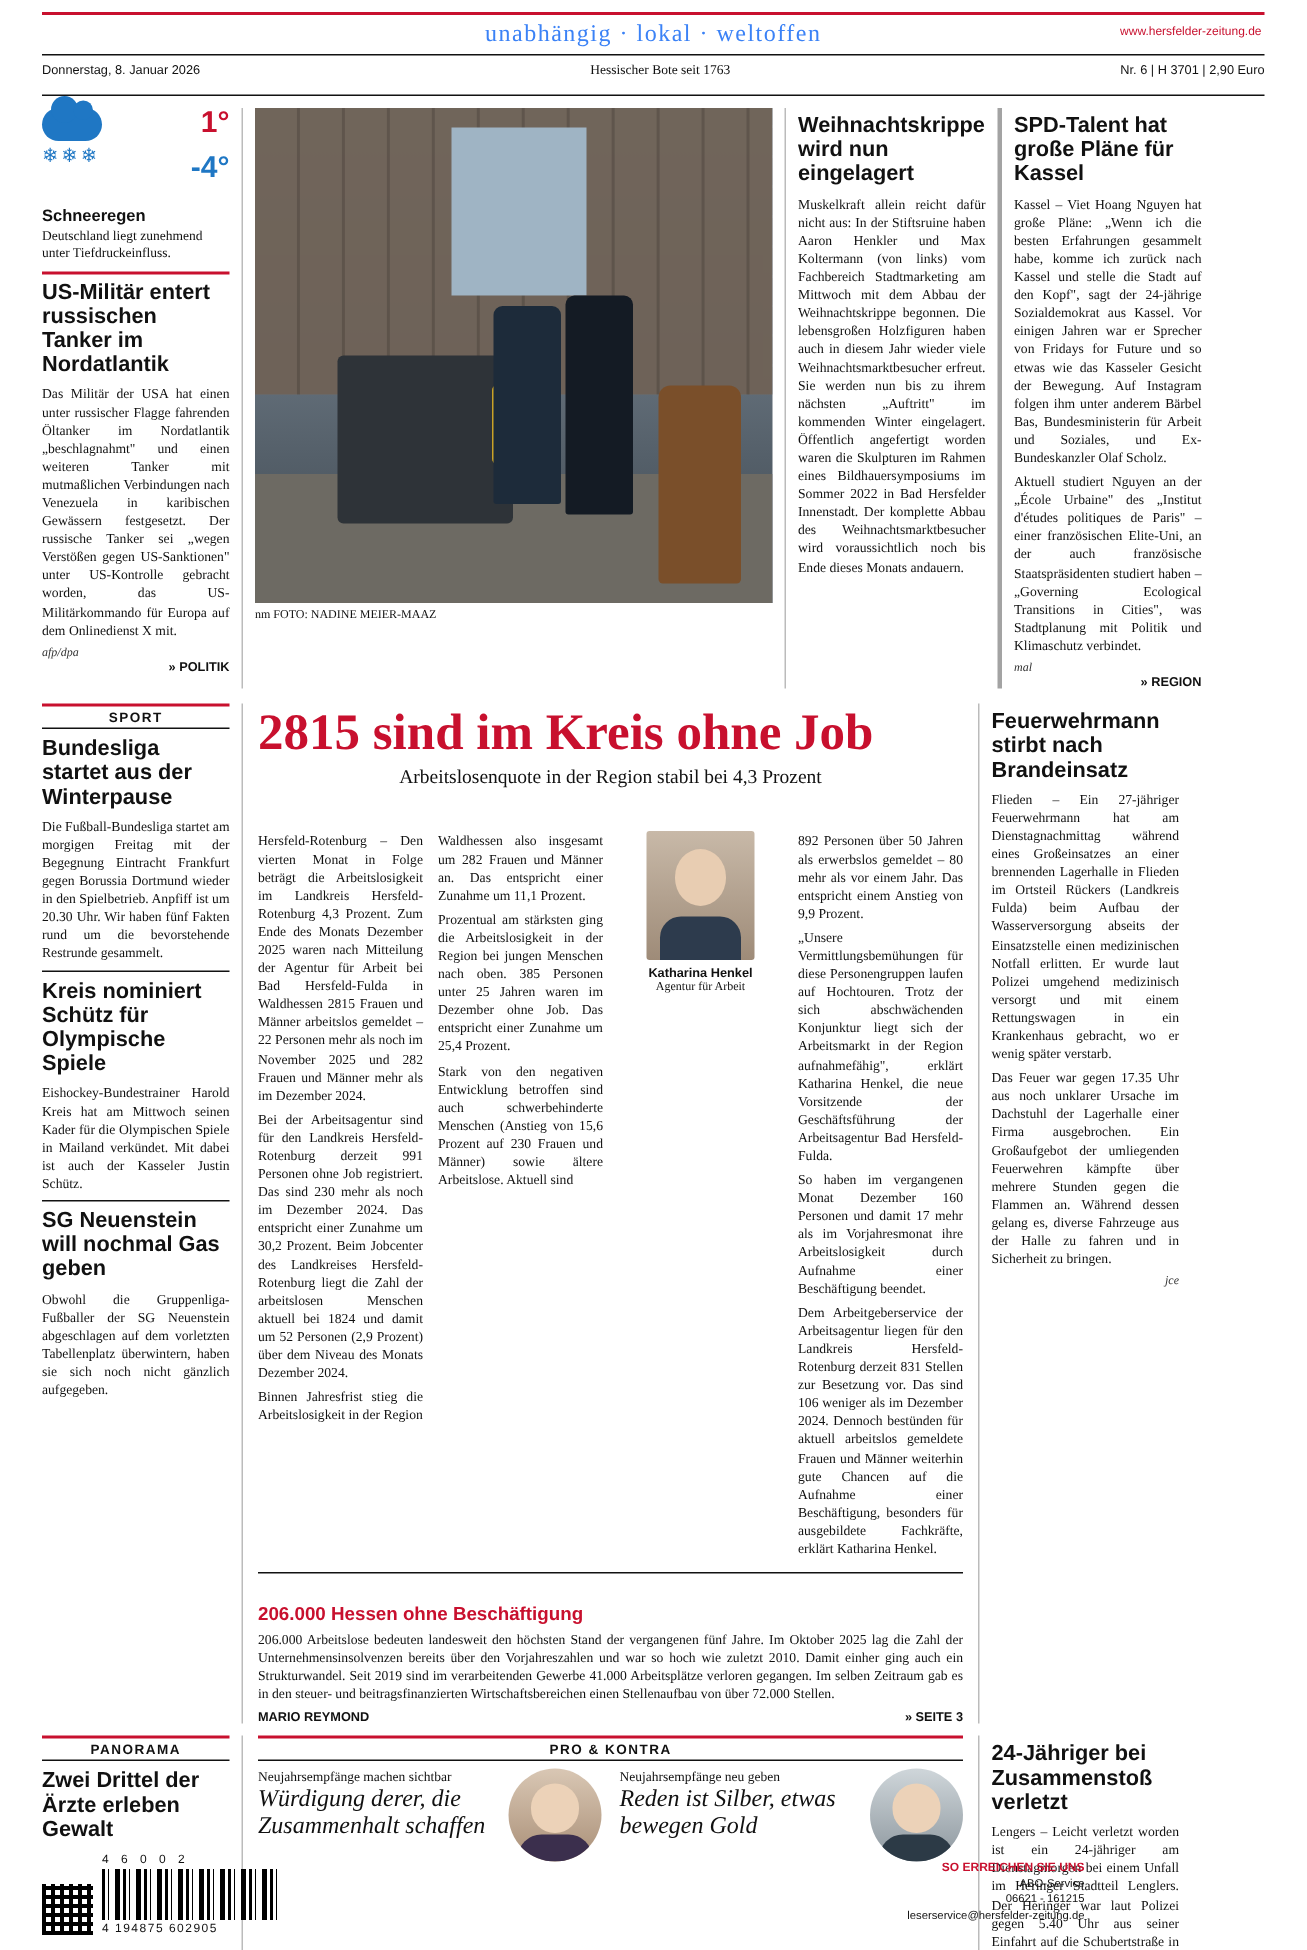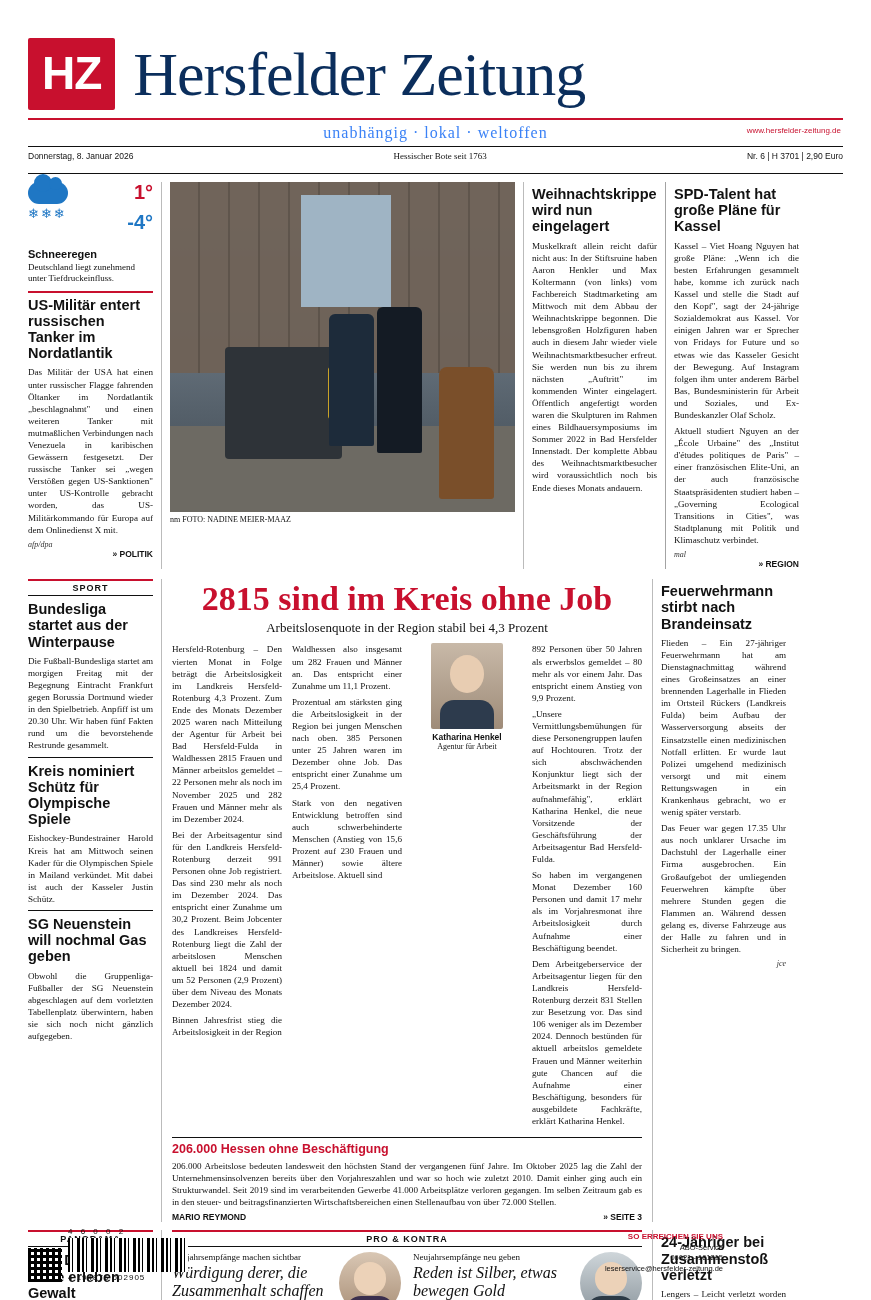--- a/index.html
+++ b/index.html
@@ -74,21 +74,21 @@
   }
   .info-line .center{font-family:"Liberation Serif",serif;font-size:9px;}
   
   .top{
     margin:8px 28px 0 28px;
     display:flex;
     gap:0;
   }
   .col-left{width:125px;padding-right:8px;border-right:1px solid #bbb;}
   .col-photo{width:345px;padding:0 8px;}
-  .col-mid{width:125px;padding:0 8px;border-left:1px solid #bbb;border-right:1px solid #a3a3a3;}
+  .col-mid{width:125px;padding:0 8px;border-left:1px solid #bbb;border-right:3px solid #a3a3a3;}
   .col-right{width:125px;padding-left:8px;}
   .weather{
     display:flex;align-items:flex-start;gap:6px;height:62px;
   }
   .weather .icons{width:52px;}
   .cloud{
     width:40px;height:22px;background:#1f77c4;border-radius:11px;position:relative;
   }
   .cloud:before{content:"";position:absolute;width:18px;height:18px;background:#1f77c4;border-radius:50%;top:-8px;left:6px;}
   .cloud:after{content:"";position:absolute;width:13px;height:13px;background:#1f77c4;border-radius:50%;top:-5px;left:21px;}
@@ -140,38 +140,38 @@
   .sport-col{width:125px;padding-right:8px;border-right:1px solid #bbb;}
   .main-col{width:470px;padding:0 10px;}
   .right-col{width:125px;padding-left:8px;border-left:1px solid #bbb;}
   .section-label{
     font-family:"Liberation Sans",sans-serif;font-weight:bold;font-size:9px;
     letter-spacing:1px;text-align:center;border-top:2px solid #c8102e;border-bottom:1px solid #111;
     padding:2px 0;margin-bottom:5px;
   }
   h1.mainhead{
     font-family:"Liberation Serif",serif;font-weight:bold;
-    font-size:34px;line-height:1.04;text-align:center;color:#c8102e;margin:2px 0 4px 0;
+    font-size:34px;line-height:1.04;text-align:left;color:#c8102e;margin:2px 0 4px 0;
   }
   .subhead{
     font-size:13px;text-align:center;margin-bottom:7px;
   }
   .cols3{display:flex;gap:10px;}
-  .cols3 > div{flex:1;}
+  .cols3 > div{flex:1;margin-top:21px;}
   .portrait{
     width:72px;height:86px;margin:0 auto 3px auto;
     background:linear-gradient(#c8b9a8,#9e8b78);
     border-radius:2px;position:relative;overflow:hidden;
   }
   .portrait:before{content:"";position:absolute;left:26%;top:14%;width:48%;height:44%;background:#e8cdb2;border-radius:50%;}
   .portrait:after{content:"";position:absolute;left:12%;bottom:0;width:76%;height:34%;background:#2d3b4d;border-radius:14px 14px 0 0;}
   .pcap{font-family:"Liberation Sans",sans-serif;font-size:8.5px;text-align:center;font-weight:bold;}
   .pcap2{font-size:8px;text-align:center;margin-bottom:4px;}
   .box-hessen{
-    border-top:1px solid #111;margin-top:6px;padding-top:4px;
+    border-top:1px solid #111;margin-top:6px;padding-top:20px;
   }
   .box-title{font-family:"Liberation Sans",sans-serif;font-weight:bold;font-size:12.5px;color:#c8102e;margin-bottom:4px;}
   .byline{font-family:"Liberation Sans",sans-serif;font-weight:bold;font-size:8.5px;}
   
   .bottom{
     margin:8px 28px 0 28px;display:flex;
   }
   .pan-col{width:125px;padding-right:8px;border-right:1px solid #bbb;}
   .pk-col{width:470px;padding:0 10px;}
   .last-col{width:125px;padding-left:8px;border-left:1px solid #bbb;}
@@ -207,24 +207,20 @@
       repeating-linear-gradient(90deg,#000 0 3px,#fff 3px 6px),
       repeating-linear-gradient(0deg,#000 0 3px,#fff 3px 6px);
       background-blend-mode:multiply;margin-right:6px;}
   .seite{font-family:"Liberation Sans",sans-serif;font-weight:bold;font-size:8.5px;text-align:right;}
 </style>
 </head>
 <body>
 
 <div class="page">
 
-  <div class="masthead">
-    <div class="hz-logo">HZ</div>
-    <div class="paper-title">Hersfelder Zeitung</div>
-  </div>
 
   <div class="sub-line">
     <span class="slogan">unabhängig · lokal · weltoffen</span>
     <span class="weburl">www.hersfelder-zeitung.de</span>
   </div>
 
   <div class="info-line">
     <span>Donnerstag, 8. Januar 2026</span>
     <span class="center">Hessischer Bote seit 1763</span>
     <span>Nr. 6 | H 3701 | 2,90 Euro</span>

